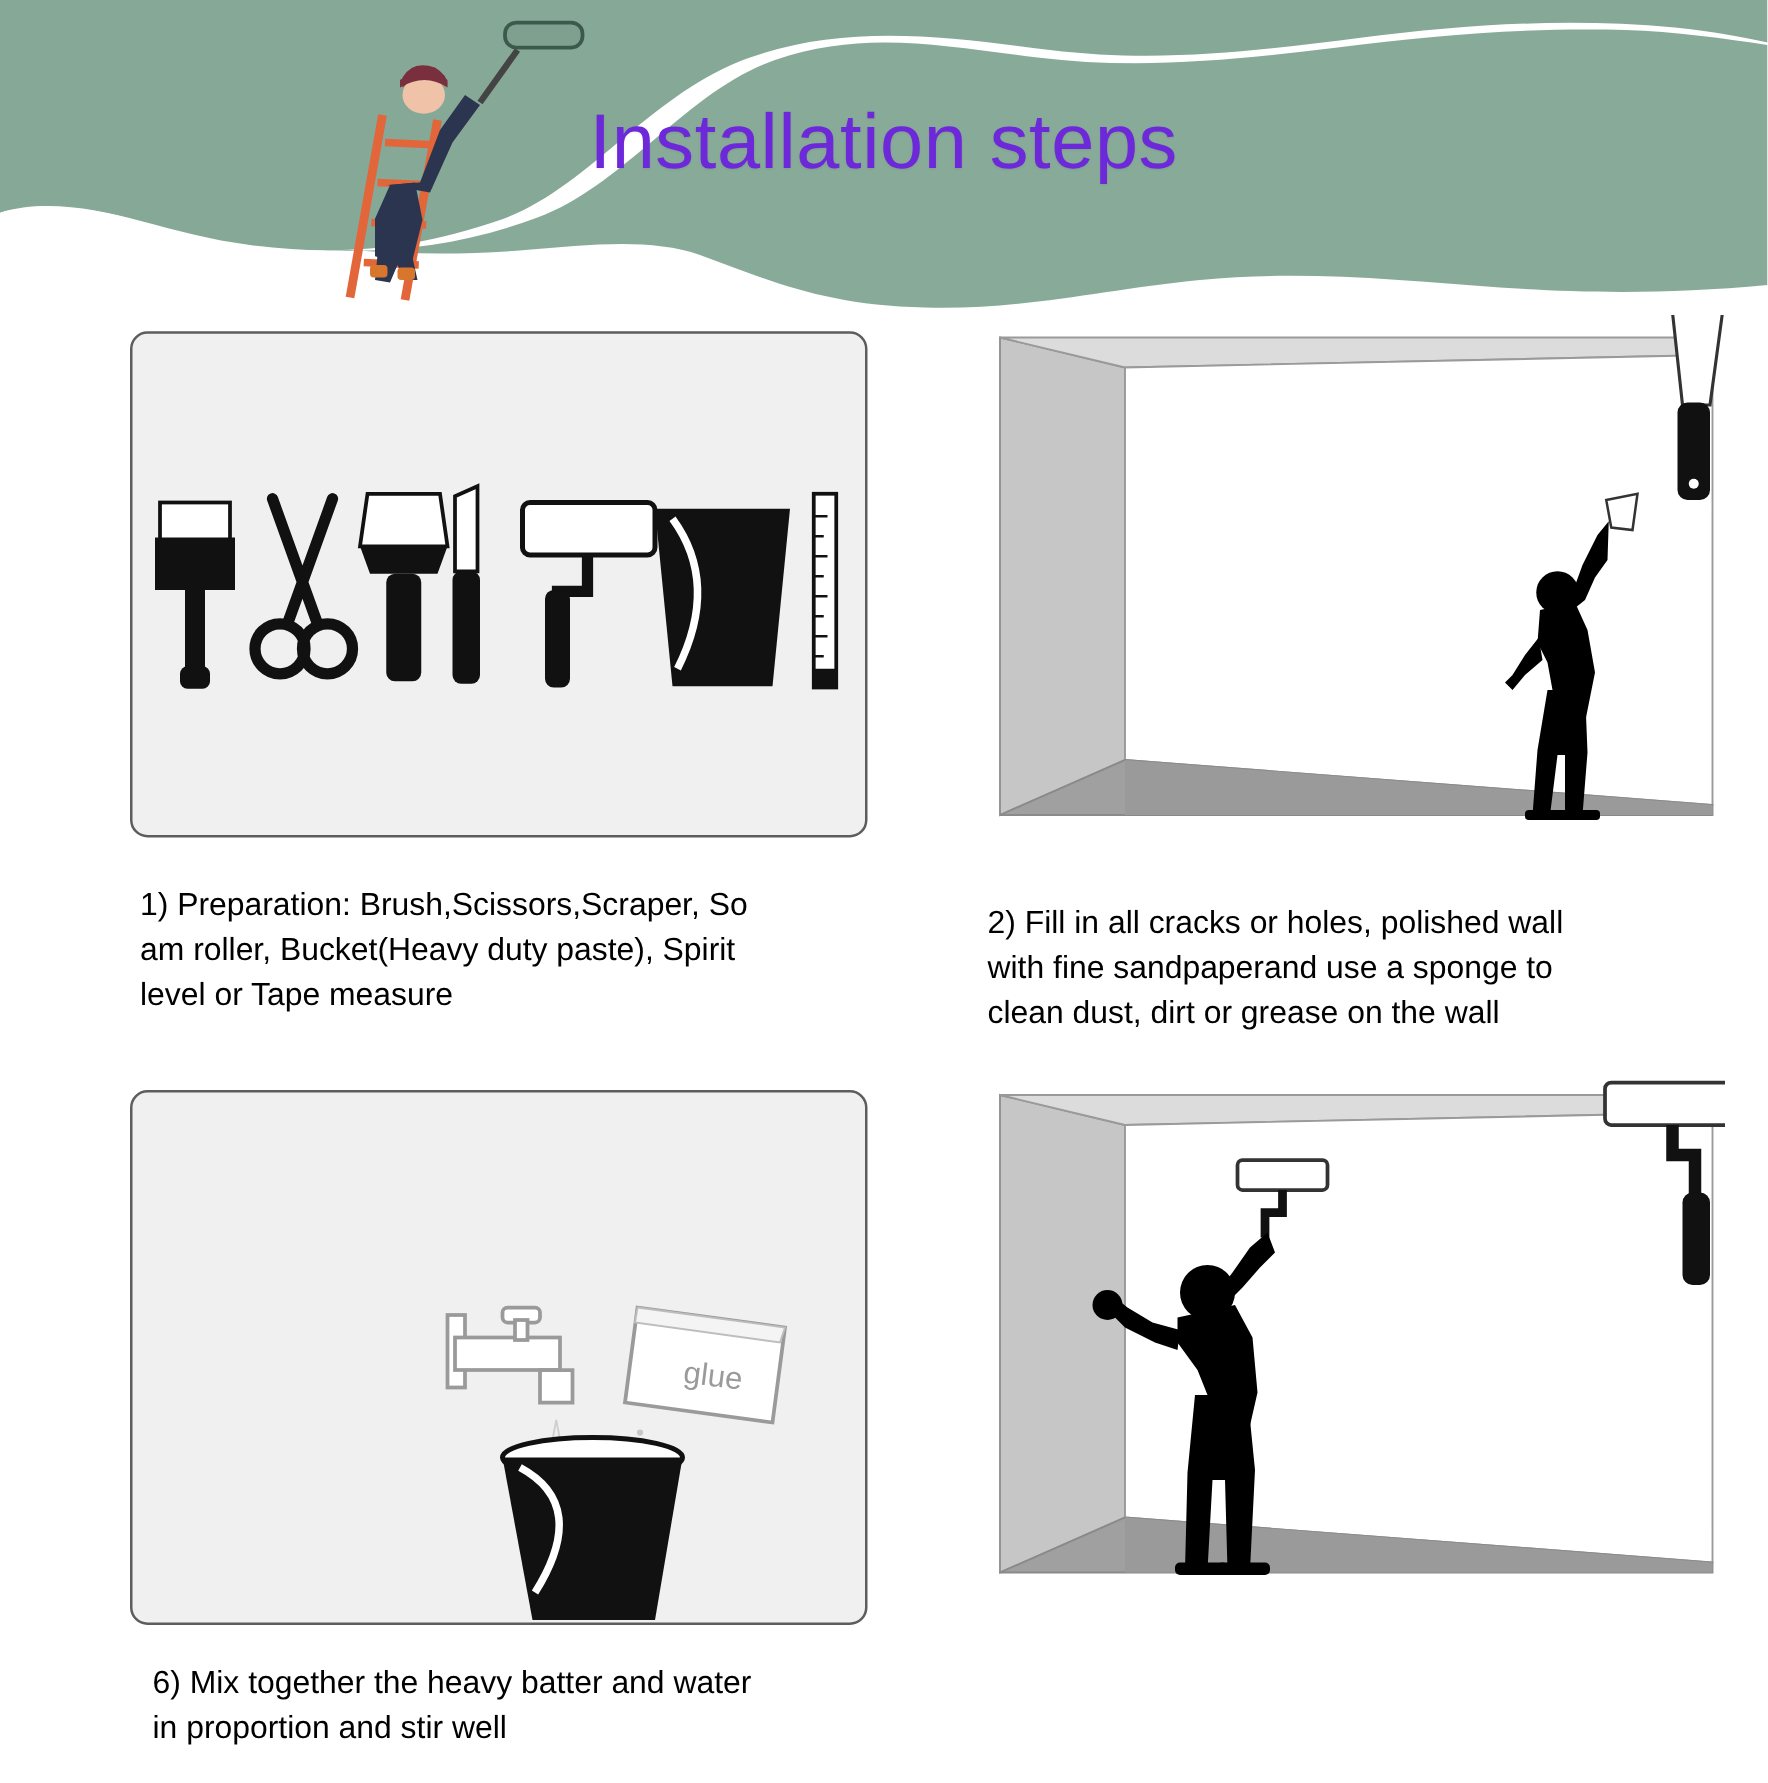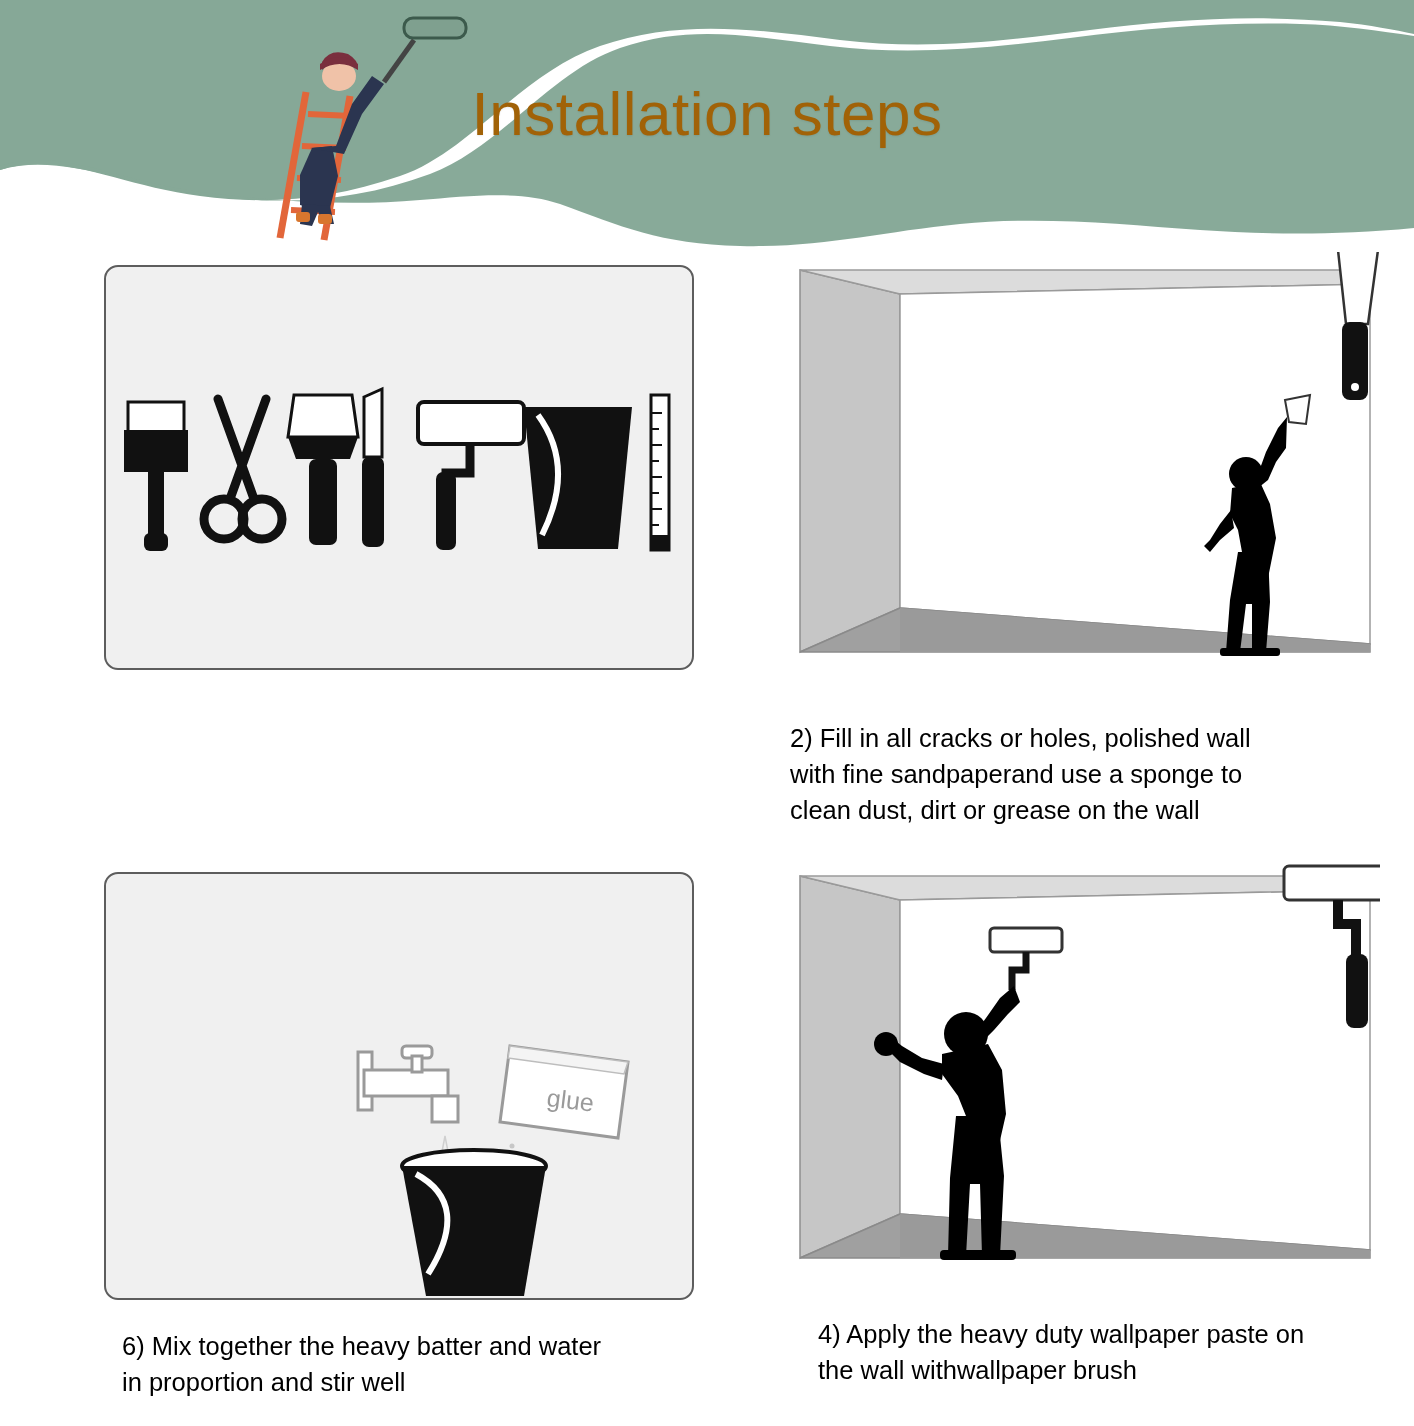--- a/index.html
+++ b/index.html
@@ -26,21 +26,21 @@
   }
   #header-banner svg {
     display: block;
   }
   #header-title {
     position: absolute;
     left: 0;
     top: 78px;
     width: 1414px;
     text-align: center;
-    color: #a16207;
+    color: #6d28d9;
     font-size: 62px;
     font-weight: 400;
     letter-spacing: 0.5px;
     font-family: "Liberation Sans", sans-serif;
     text-shadow: 0 1px 2px rgba(0,0,0,0.08);
   }
 
   
   .step {
     position: absolute;
@@ -160,20 +160,23 @@
         <line x1="545" y1="178" x2="556" y2="178" stroke="#111" stroke-width="2"></line>
         <line x1="545" y1="194" x2="553" y2="194" stroke="#111" stroke-width="2"></line>
         <line x1="545" y1="210" x2="556" y2="210" stroke="#111" stroke-width="2"></line>
         <line x1="545" y1="226" x2="553" y2="226" stroke="#111" stroke-width="2"></line>
         <line x1="545" y1="242" x2="556" y2="242" stroke="#111" stroke-width="2"></line>
         <line x1="545" y1="258" x2="553" y2="258" stroke="#111" stroke-width="2"></line>
         <rect x="545" y="268" width="18" height="15" fill="#111"></rect>
       </g>
     </svg>
   </div>
+  <div class="caption" id="caption-1">1)  Preparation: Brush,Scissors,Scraper, So
+am roller, Bucket(Heavy duty paste), Spirit
+level or Tape measure</div>
 </div>
 
 <div class="step" id="step-2">
   <div class="panel2-wrap">
     <svg width="590" height="420" viewBox="0 0 590 420" xmlns="http://www.w3.org/2000/svg">
 
       <polygon points="10,18 580,18 580,400 10,400" fill="#ffffff"></polygon>
       <polygon points="10,18 110,42 110,356 10,400" fill="#c6c6c6" stroke="#8f8f8f" stroke-width="1.5"></polygon>
       <polygon points="10,18 580,18 580,32 110,42" fill="#dcdcdc" stroke="#9a9a9a" stroke-width="1.5"></polygon>
       <polygon points="110,42 580,32 580,392 110,356" fill="#ffffff" stroke="#9a9a9a" stroke-width="1.5"></polygon>
@@ -278,15 +281,13 @@
         <circle cx="176" cy="176" r="22" fill="#000"></circle>
         <path d="M152,196 L198,186 L212,212 L216,256 L206,300 L196,302 L190,260 L176,258 L168,238 L152,216 Z" fill="#000"></path>
         <path d="M154,206 L132,200 L112,188 L102,180 L96,190 L110,204 L134,216 L152,222 Z" fill="#000"></path>
         <circle cx="96" cy="186" r="12" fill="#000"></circle>
         <path d="M166,258 L208,258 L214,318 L210,398 L192,398 L190,326 L180,326 L176,398 L158,398 L160,320 Z" fill="#000"></path>
         <rect x="150" y="392" width="42" height="10" rx="4" fill="#000"></rect>
         <rect x="184" y="392" width="42" height="10" rx="4" fill="#000"></rect>
       </g>
     </svg>
   </div>
-  <div class="caption" id="caption-4">4)  Apply the heavy duty wallpaper paste on
- the wall withwallpaper brush</div>
 </div>
 
 </body></html>

